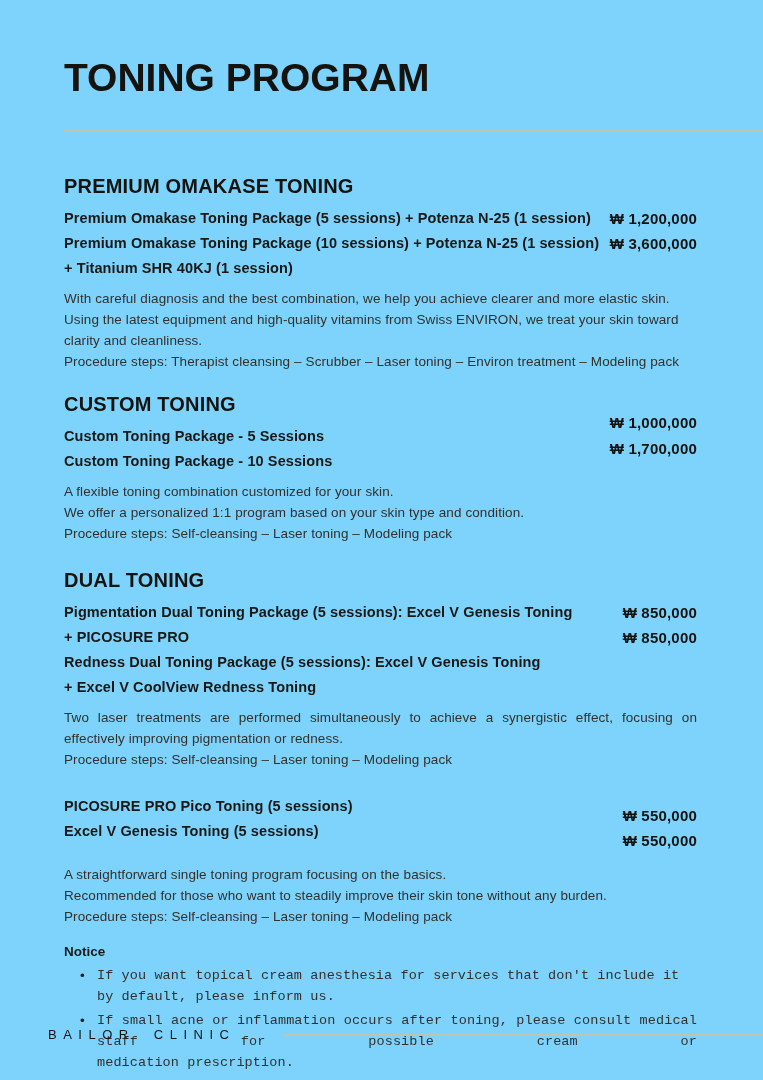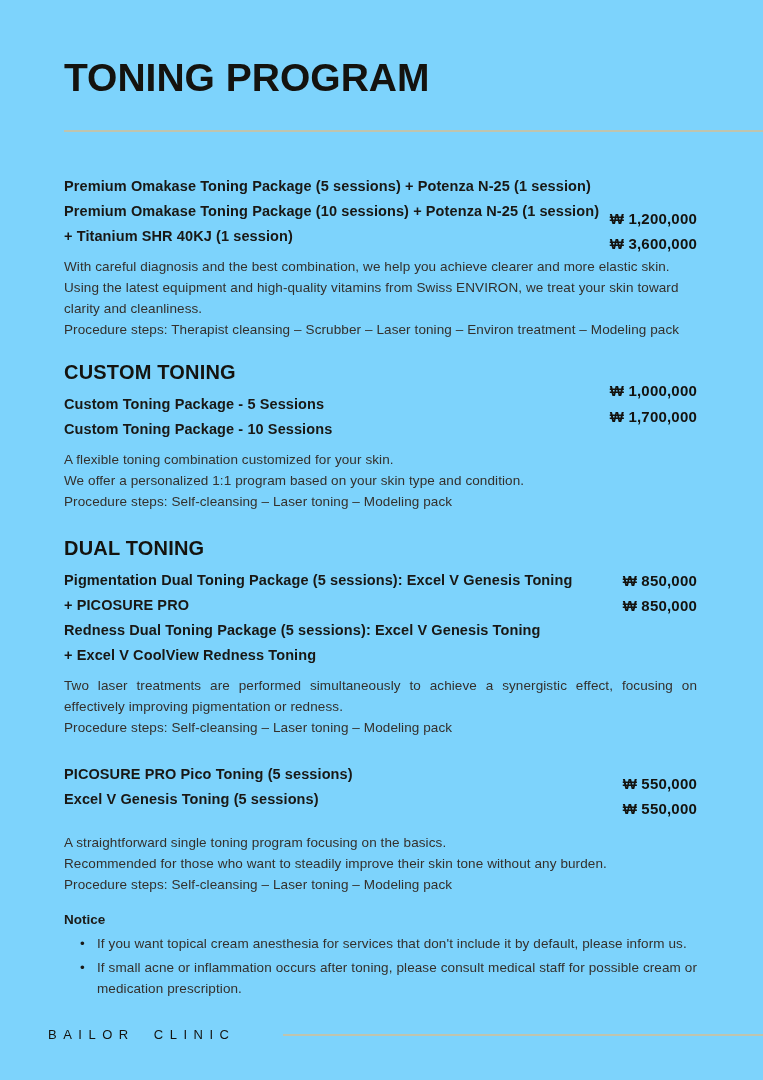--- a/index.html
+++ b/index.html
@@ -102,21 +102,21 @@
     margin-top: 3px;
   }
   .bullet-dot {
     width: 17px;
     flex: 0 0 17px;
     font-size: 13.5px;
     line-height: 21px;
     color: #1B1A17;
     padding-left: 16px;
   }
-  .bullet-text { flex: 1; }
+  .bullet-text { flex: 1; font-family: Liberation Mono, monospace; }
   .footer {
     position: absolute;
     left: 48px;
     right: 0;
     bottom: 38px;
     display: flex;
     align-items: center;
   }
   .clinic-name {
     font-size: 13px;
@@ -139,20 +139,21 @@
 <div class="page">
   <div class="content">
     <h1 class="page-title">TONING PROGRAM</h1>
   </div>
 
   <div class="divider-top"></div>
 
   <div class="content">
 
     <section class="menu-section s-premium">
+      <h2 class="section-heading">PREMIUM OMAKASE TONING</h2>
       <div class="prices">
         <div class="price-line">₩ 1,200,000</div>
         <div class="price-line">₩ 3,600,000</div>
       </div>
       <div class="item-lines">
         <div class="item-line">Premium Omakase Toning Package (5 sessions) + Potenza N-25 (1 session)</div>
         <div class="item-line">Premium Omakase Toning Package (10 sessions) + Potenza N-25 (1 session)</div>
         <div class="item-line">+ Titanium SHR 40KJ (1 session)</div>
       </div>
       <div class="desc">

